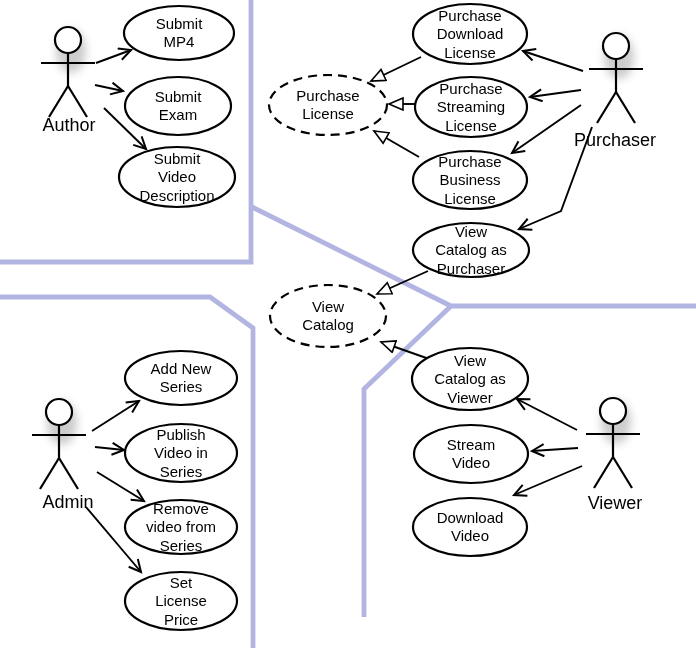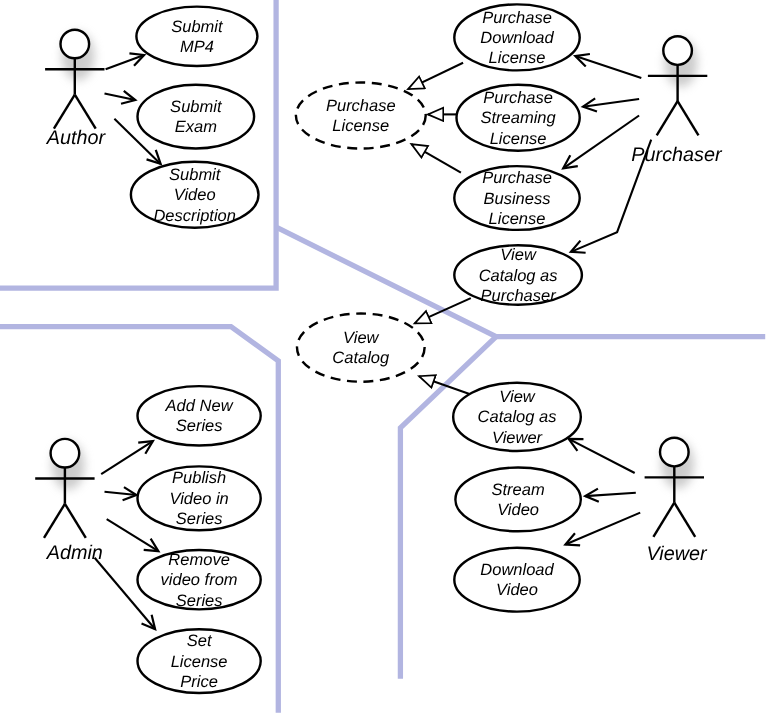--- a/index.html
+++ b/index.html
@@ -3,21 +3,20 @@
 <meta charset="utf-8">
 <title>Use Case Diagram</title>
 <style>
   html, body { margin: 0; padding: 0; background: #ffffff; }
   #stage {
     position: relative;
     width: 696px;
     height: 650px;
     background: #ffffff;
     overflow: hidden;
-    font-style: italic;
   }
   svg {
     font-family: "Liberation Sans", "DejaVu Sans", sans-serif;
     display: block;
   }
   text {
     font-size: 15px;
     fill: #000;
   }
   text.actor-label { font-size: 18px; }

